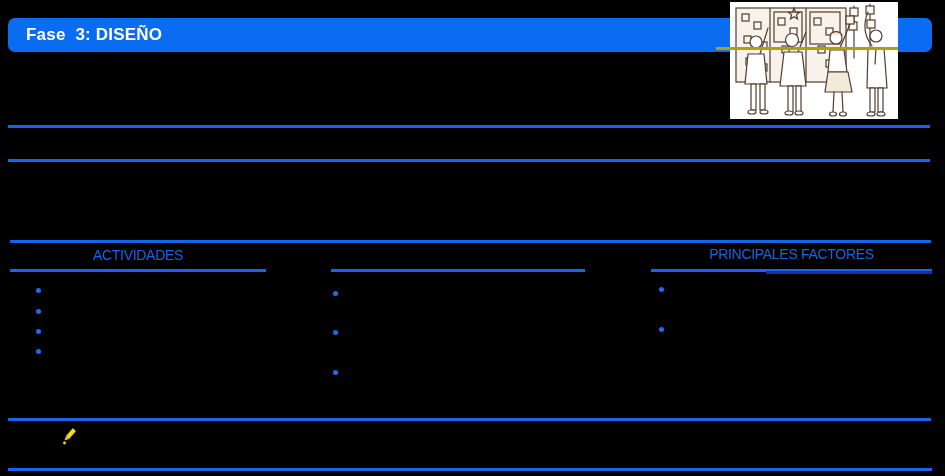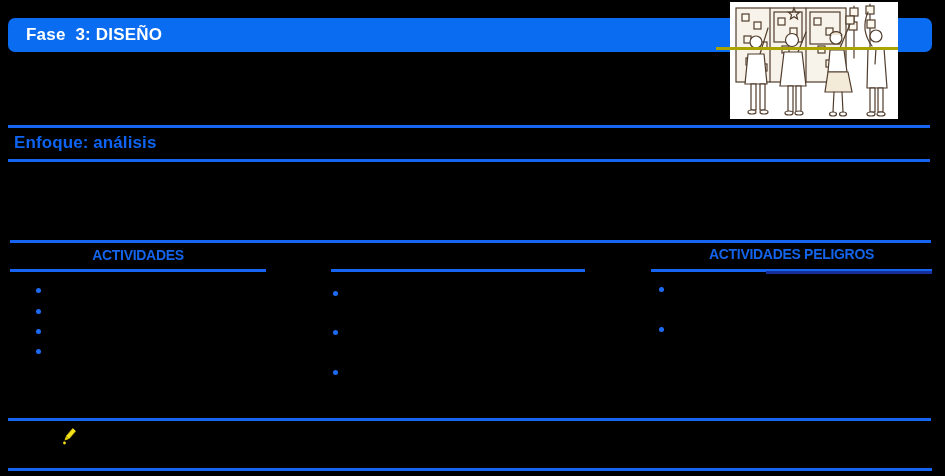--- a/index.html
+++ b/index.html
@@ -25,21 +25,21 @@
   .l-top-enfoque{left:8px;top:125px;width:922px;}
   .l-bot-enfoque{left:8px;top:159px;width:922px;}
   .l-cols-top{left:10px;top:240px;width:921px;}
   .l-bottom-1{left:8px;top:418px;width:923px;}
   .l-bottom-2{left:8px;top:468px;width:924px;}
   .enfoque{
     left:14px;top:133px;color:#0E64F0;font-weight:bold;font-size:17px;letter-spacing:.1px;
   }
   
   .col-header{
-    color:#1464EB;font-weight:bold;font-size:14px;letter-spacing:-.3px;
+    color:#1464EB;font-weight:normal;font-size:14px;letter-spacing:-.3px;
     text-align:center;top:247px;
   }
   .col-h1{left:10px;width:256px;}
   .col-h2{left:320px;width:230px;}
   .col-h3{left:651px;width:281px;top:246px;}
   .col-underline{height:3px;background:#1565F2;top:269px;}
   .u1{left:10px;width:256px;}
   .u2{left:331px;width:254px;}
   .u3{left:651px;width:281px;}
   .u3-dark{left:766px;top:271px;width:166px;height:3px;background:#16309B;z-index:2;}
@@ -129,27 +129,26 @@
         <rect x="140" y="86" width="5" height="24" fill="#fff"></rect>
         <rect x="148" y="86" width="5" height="24" fill="#fff"></rect>
         <ellipse cx="141" cy="112" rx="4" ry="2" fill="#fff"></ellipse>
         <ellipse cx="151" cy="112" rx="4" ry="2" fill="#fff"></ellipse>
       </g>
     </svg>
   </div>
   <div class="abs olive-line"></div>
 
   <div class="abs bline l-top-enfoque"></div>
-  <div class="abs enfoque">Enfoque: análisis</div>
   <div class="abs bline l-bot-enfoque"></div>
 
   <div class="abs bline l-cols-top"></div>
 
   <div class="abs col-header col-h1">ACTIVIDADES</div>
-  <div class="abs col-header col-h3">ACTIVIDADES PELIGROS</div>
+  <div class="abs col-header col-h3">PRINCIPALES FACTORES</div>
 
   <div class="abs col-underline u1"></div>
   <div class="abs col-underline u2"></div>
   <div class="abs col-underline u3"></div>
   <div class="abs u3-dark"></div>
 
   <div class="abs dot" style="left:36px;top:288px;"></div>
   <div class="abs dot" style="left:36px;top:309px;"></div>
   <div class="abs dot" style="left:36px;top:329px;"></div>
   <div class="abs dot" style="left:36px;top:349px;"></div>

